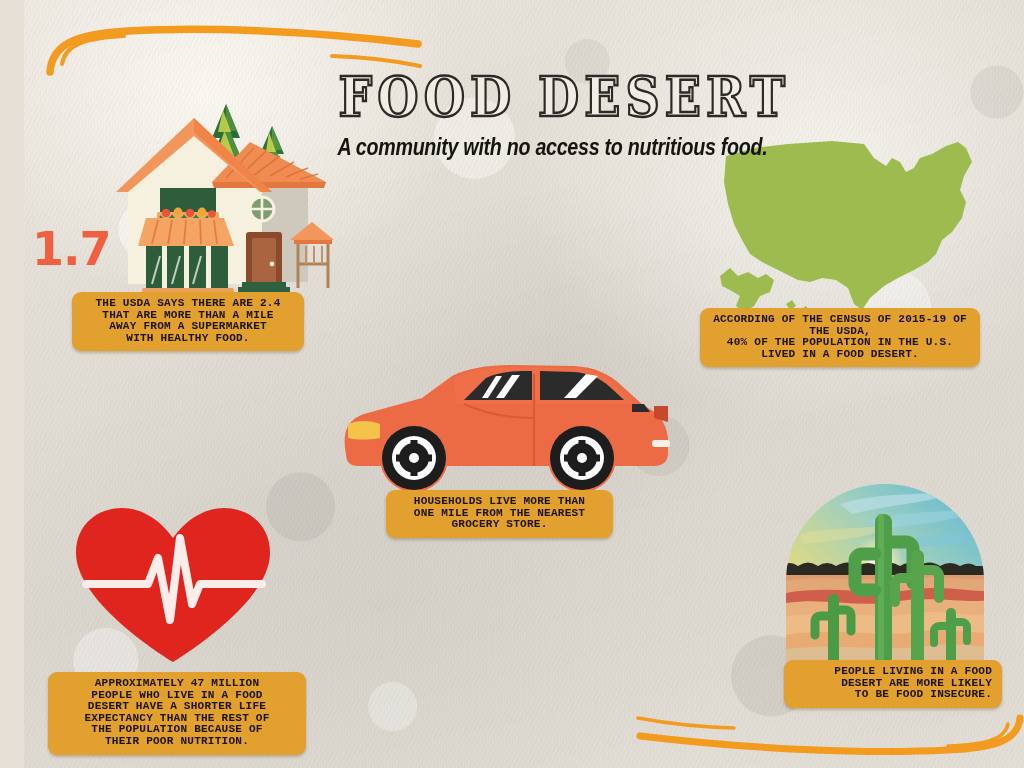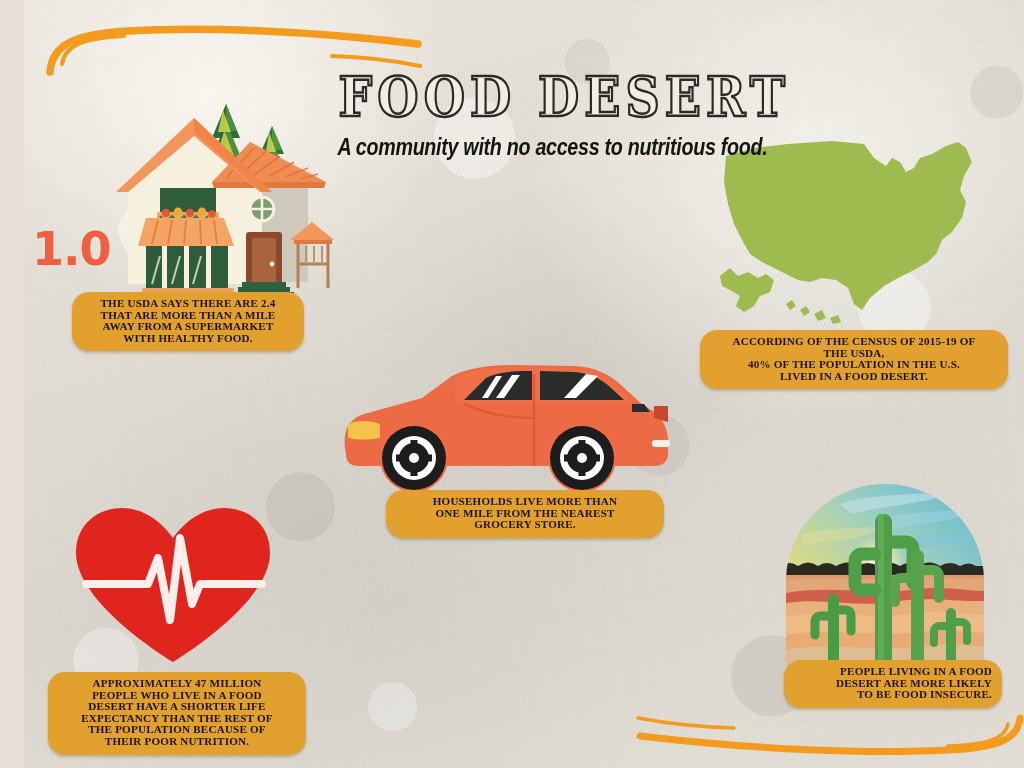--- a/index.html
+++ b/index.html
@@ -74,38 +74,38 @@
     color:#15140f;
     transform:scaleY(1.18) scaleX(.96);
     transform-origin:left top;
     white-space:nowrap;
   }
 
   
   .caption {
     position:absolute;
     background:#e2a02f;
-    border-radius:17px;
+    border-radius:9px;
     color:#1c140a;
-    font-family:Liberation Serif, serif;
+    font-family:Liberation Mono, monospace;
     font-weight:700;
     font-size:11.1px;
     line-height:11.6px;
     letter-spacing:.2px;
     text-align:center;
     padding:6px 10px 7px;
     text-transform:uppercase;
     box-shadow:0 2px 3px rgba(90,60,15,.28);
     z-index:7;
   }
   .caption span { display:block; }
 
   #cap-usda      { left:48px;  top:292px; width:232px; }
-  #cap-census    { left:676px; top:330px; width:308px; }
-  #cap-grocery   { left:362px; top:490px; width:278px; }
+  #cap-census    { left:676px; top:308px; width:280px; }
+  #cap-grocery   { left:362px; top:490px; width:227px; }
   #cap-life      { left:24px;  top:672px; width:258px;text-align:center; }
   #cap-insecure  { left:760px; top:660px; width:218px;text-align:right; }
 
   
   #stat-24 {
     left:8px; top:226px;
     font-family:"DejaVu Sans", sans-serif;
     font-weight:700; font-size:46px; line-height:46px;
     color:#ef5f40; letter-spacing:-1px;
     z-index:6;
@@ -229,21 +229,21 @@
         <line x1="204" y1="168" x2="234" y2="168"></line>
       </g>
       <g stroke="#c2926a" stroke-width="2">
         <line x1="212" y1="150" x2="212" y2="168"></line>
         <line x1="220" y1="150" x2="220" y2="168"></line>
         <line x1="228" y1="150" x2="228" y2="168"></line>
       </g>
     </svg>
   </div>
 
-  <div class="layer" id="stat-24">1.0</div>
+  <div class="layer" id="stat-24">1.7</div>
 
   <div class="layer" id="map-art">
     <svg viewBox="0 0 270 200" xmlns="http://www.w3.org/2000/svg">
       <g fill="#9dbb4e">
         <path d="M12 28 L40 20 L74 16 L118 13 L150 16 L160 30 L172 38 L178 30 L186 34
                  L192 44 L200 40 L206 30 L218 26 L232 18 L244 14 L252 20 L258 34
                  L250 48 L246 62 L252 74 L248 90 L238 104 L228 112 L222 126 L214 134
                  L200 142 L184 150 L170 158 L156 170 L148 182 L140 176 L134 160
                  L122 152 L108 150 L96 154 L84 152 L72 146 L60 140 L48 134 L36 126
                  L28 112 L20 96 L14 76 L10 54 Z"></path>

